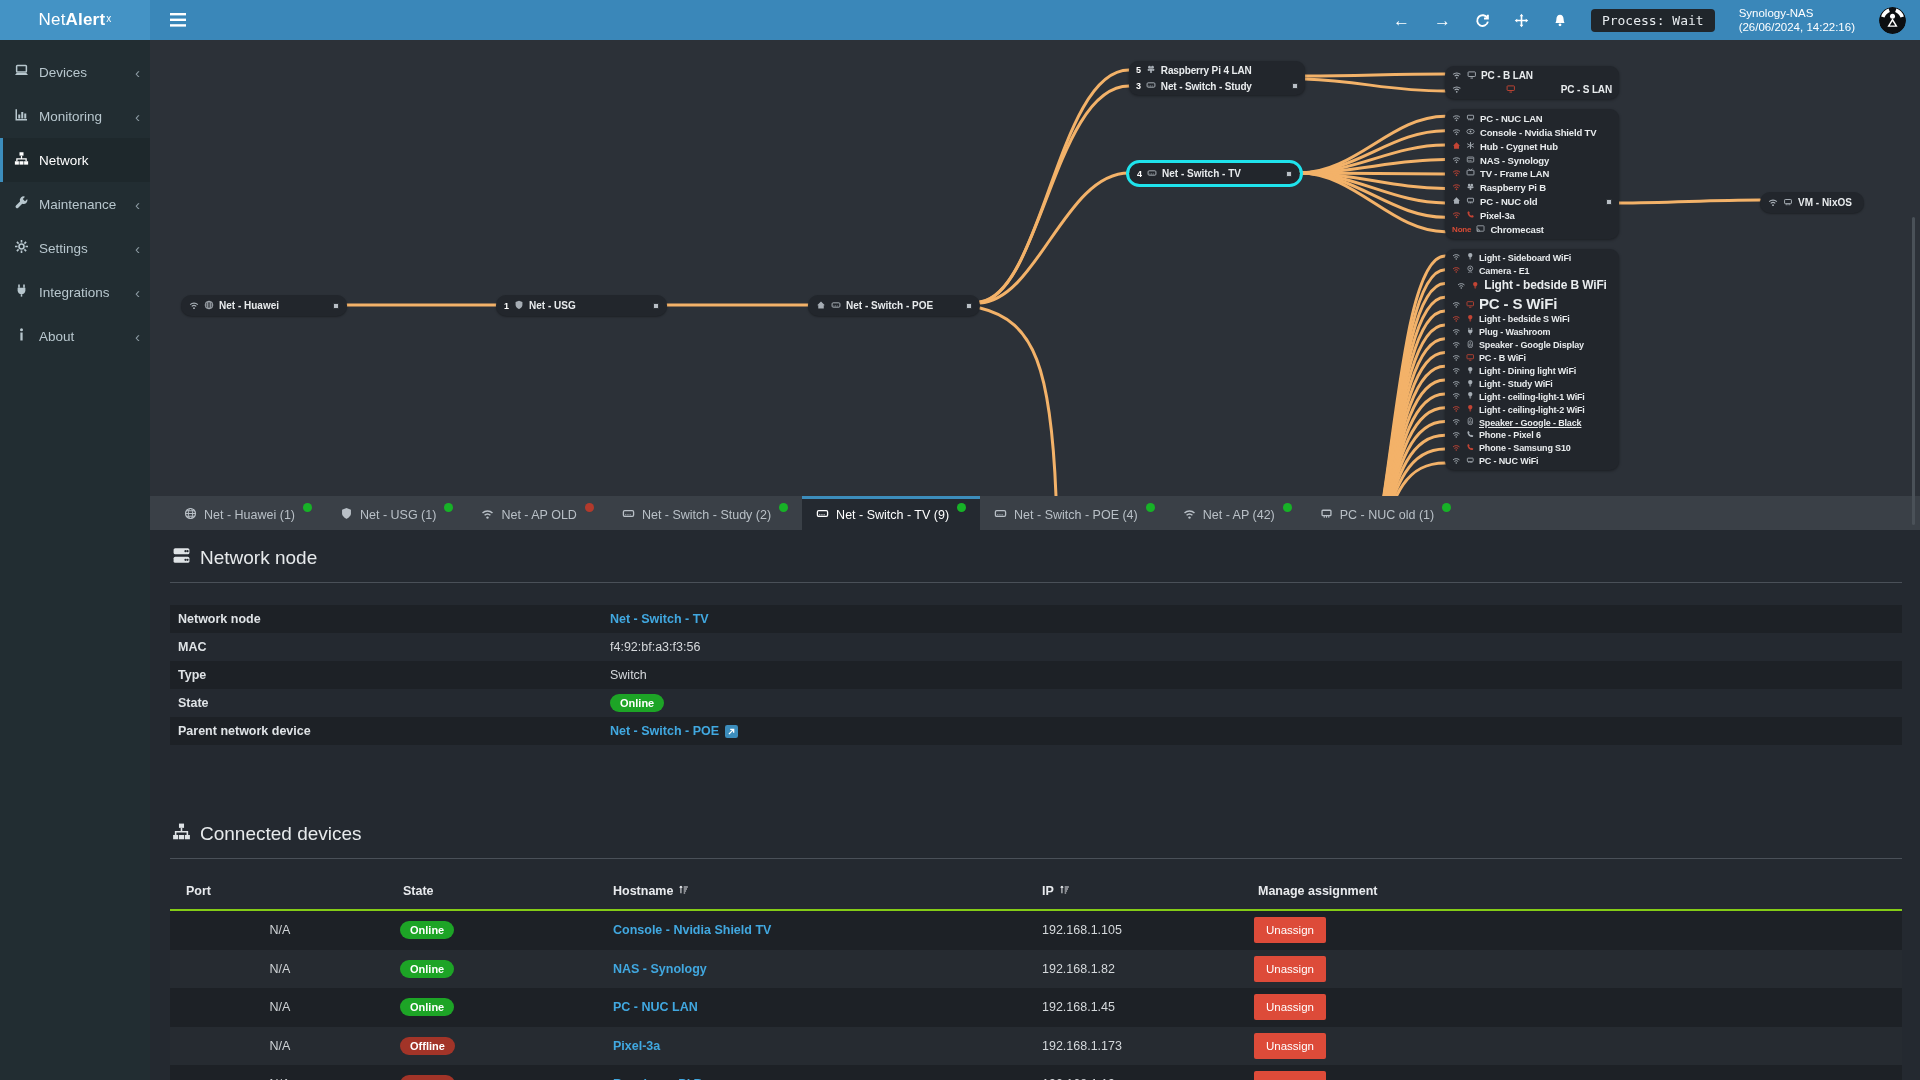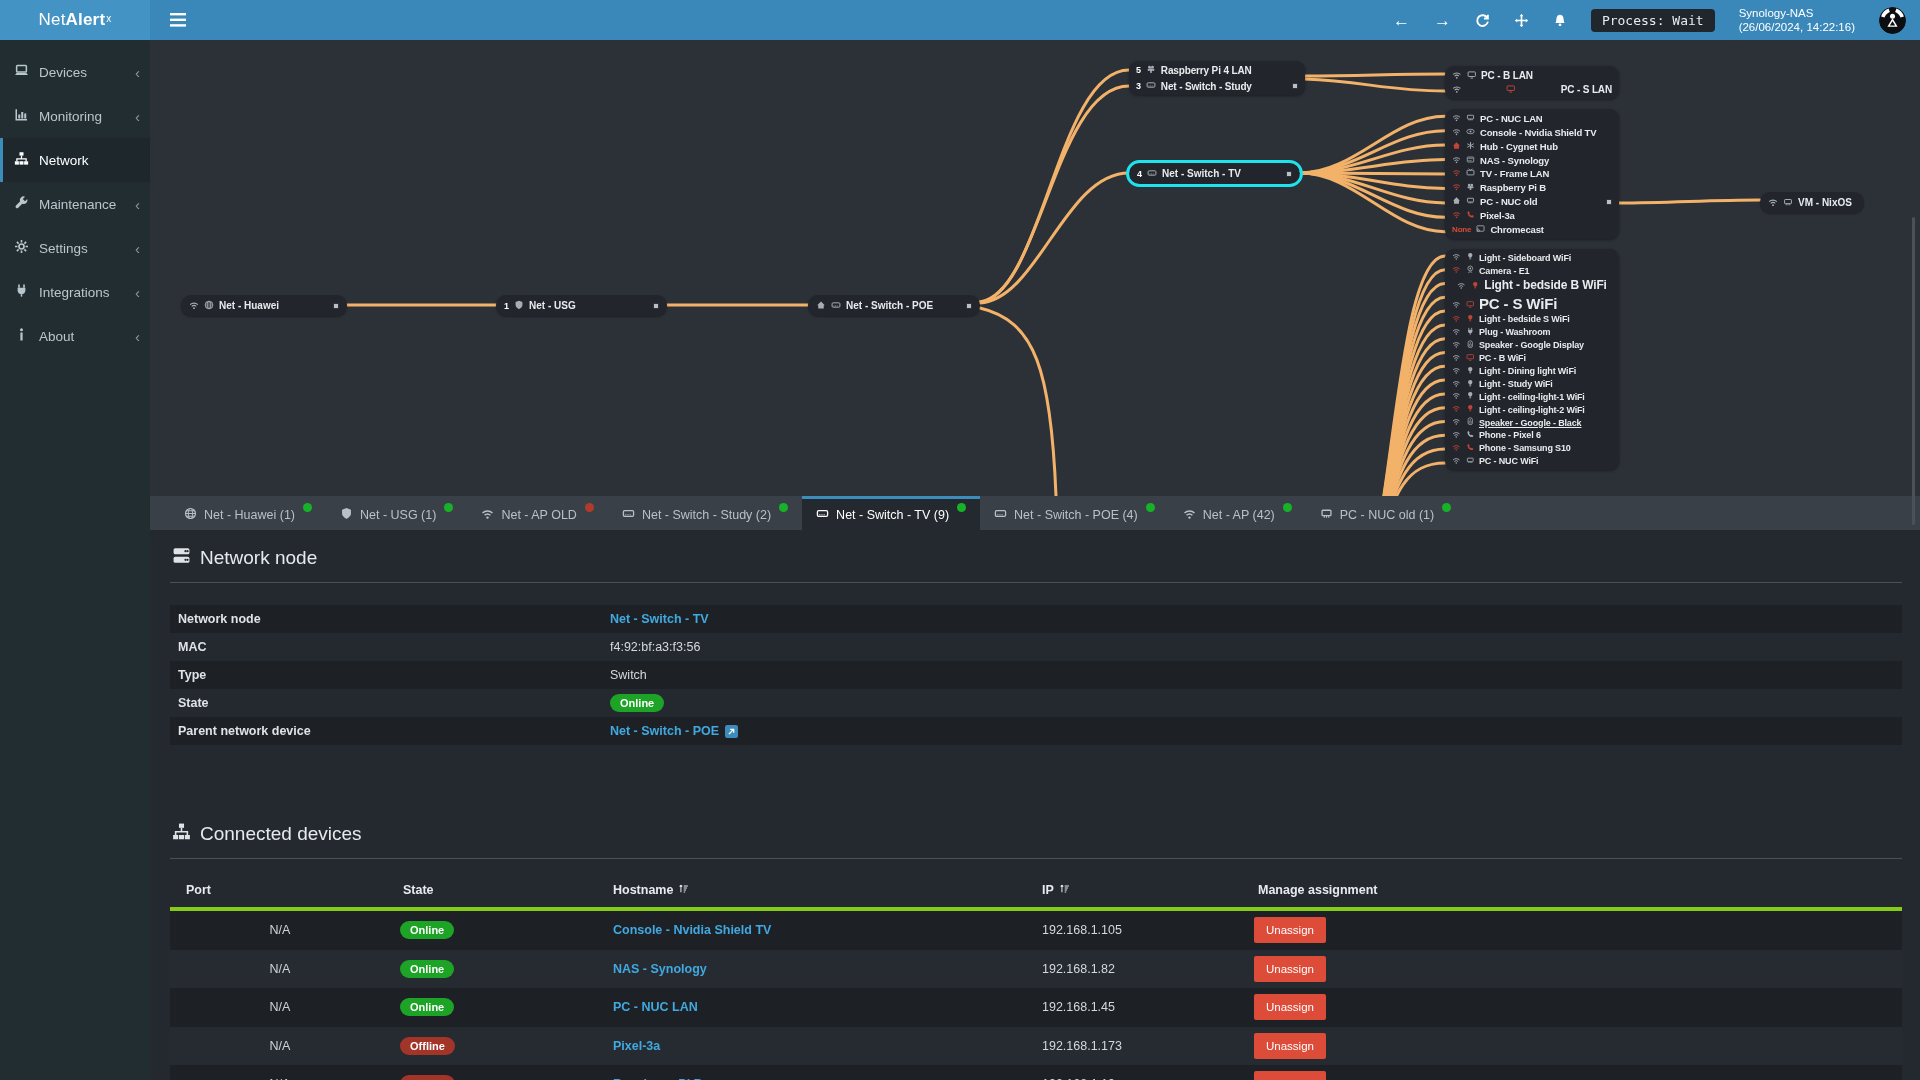--- a/index.html
+++ b/index.html
@@ -69,21 +69,21 @@
   .dlabel { font-weight:bold; color:#dfe3e6; }
   .dval { color:#d6d9dc; display:flex; align-items:center; gap:6px; }
   .link { color:#41a8e0; font-weight:bold; text-decoration:none; cursor:pointer; }
   .pill { display:inline-block; color:#fff; font-size:11px; font-weight:bold; padding:3px 10px; border-radius:10px; }
   .pill.online { background:#1da426; }
   .pill.offline { background:#a23428; }
   .extlink { display:inline-flex; cursor:pointer; }
 
   #connected-title { margin-top:77px; }
   #thead { display:grid; grid-template-columns:220px 210px 430px 215px 1fr; align-items:center; height:38px;
-           margin-top:14px; font-size:12.5px; font-weight:bold; color:#e8eaed; border-bottom:4px solid #84cc16; }
+           margin-top:14px; font-size:12.5px; font-weight:bold; color:#e8eaed; border-bottom:2px solid #84cc16; }
   #thead .th { display:flex; align-items:center; gap:5px; }
   .trow { display:grid; grid-template-columns:220px 210px 430px 215px 1fr; align-items:center; height:38.5px; font-size:12.5px; }
   .trow:nth-child(odd) { background:#1d2126; }
   .trow:nth-child(even) { background:#262b31; }
   .c-port { text-align:center; color:#cfd3d6; }
   .c-state { padding-left:10px; }
   .c-host { padding-left:13px; }
   .c-ip { padding-left:12px; color:#d4d8db; }
   .c-act { padding-left:9px; }
   .btn-danger { background:#dd4b39; color:#fff; border:none; border-radius:2px; font-family:inherit;

